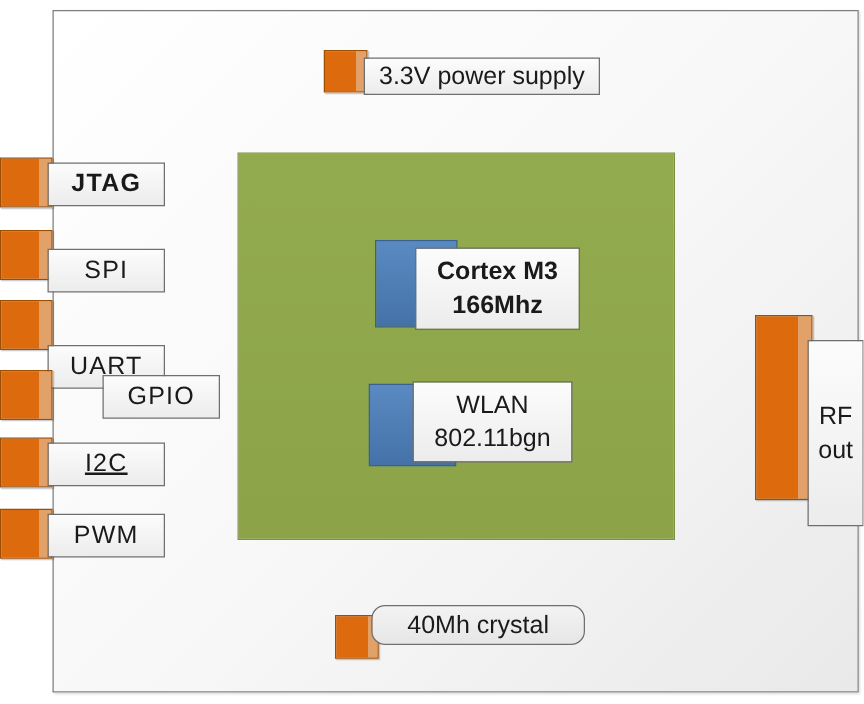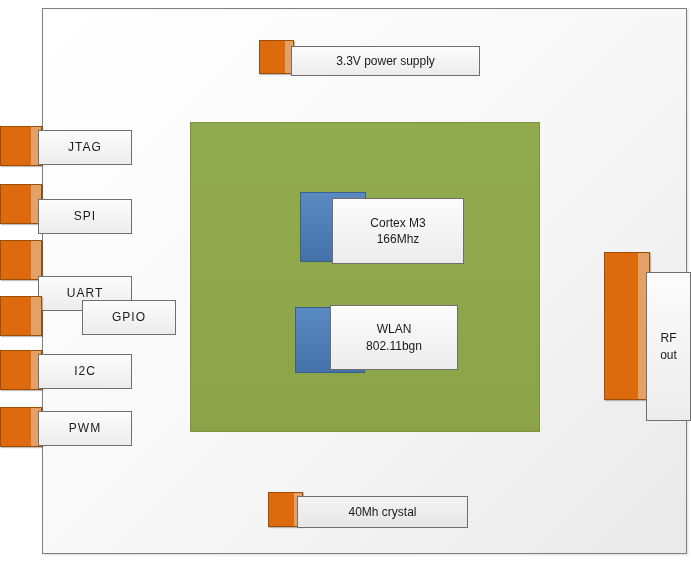--- a/index.html
+++ b/index.html
@@ -24,21 +24,21 @@
     border:1px solid #9c4e05;
     background:linear-gradient(90deg,#DD6B0D 0%,#DD6B0D 76%,#E2A169 76%,#E2A169 100%);
     box-shadow:1px 1px 1px rgba(0,0,0,0.25);
   }
   
   .label-box{
     position:absolute;
     border:1px solid #6f6f6f;
     background:linear-gradient(180deg,#fcfcfc 0%,#ececec 100%);
     display:flex;align-items:center;justify-content:center;
-    font-size:12px;line-height:1.35;text-align:center;
+    font-size:20px;line-height:1.35;text-align:center;
     white-space:nowrap;
   }
   .label-box.multiline{flex-direction:column;white-space:normal;}
   
   .core{
     position:absolute;left:190px;top:122px;width:348px;height:308px;
     background:linear-gradient(180deg,#93AB4F 0%,#8CA347 100%);
     border:1px solid #7d923f;
   }
   
@@ -46,38 +46,38 @@
     position:absolute;
     background:linear-gradient(180deg,#5A8AC2 0%,#4472A8 100%);
     border:1px solid #38618f;
   }
   
   .power-block{left:259px;top:40px;width:33px;height:32px;}
   .power-label{left:291px;top:46px;width:187px;height:28px;}
 
   .port-orange{left:0px;width:40px;height:38px;}
   .port-box{left:38px;width:92px;height:33px;letter-spacing:1px;}
-  .row0 .port-orange{top:126px;} .row0 .port-box{top:130px;}
+  .row0 .port-orange{top:126px;} .row0 .port-box{top:130px;font-weight:bold;}
   .row1 .port-orange{top:184px;} .row1 .port-box{top:188px;margin-top:11px;}
   .row2 .port-orange{top:240px;} .row2 .port-box{top:244px;margin-top:32px;}
   .row3 .port-orange{top:296px;} .row3 .port-box{top:300px;margin-left:44px;}
-  .row4 .port-orange{top:350px;} .row4 .port-box{top:354px;}
+  .row4 .port-orange{top:350px;} .row4 .port-box{top:354px;text-decoration:underline;}
   .row5 .port-orange{top:407px;} .row5 .port-box{top:411px;}
 
   .cpu-blue{left:300px;top:192px;width:64px;height:68px;}
-  .cpu-box{left:332px;top:198px;width:130px;height:64px;}
+  .cpu-box{left:332px;top:198px;width:130px;height:64px;font-weight:bold;}
   .wlan-blue{left:295px;top:307px;width:68px;height:64px;}
   .wlan-box{left:330px;top:305px;width:126px;height:63px;justify-content:center;}
 
   .rf-orange{left:604px;top:252px;width:44px;height:146px;}
   .rf-box{left:646px;top:248px;width:43px;height:147px;margin-top:24px;}
 
   .crystal-block{left:268px;top:492px;width:33px;height:33px;}
-  .crystal-box{left:297px;top:496px;width:169px;height:30px;
-    background:linear-gradient(180deg,#f3f3f3 0%,#e6e6e6 100%);}
+  .crystal-box{left:297px;top:484px;width:169px;height:30px;
+    background:linear-gradient(180deg,#f3f3f3 0%,#e6e6e6 100%);border-radius:11px;}
 </style>
 </head>
 <body>
 
 <div class="canvas">
 
   <div class="board"></div>
 
   <div class="orange power-block"></div>
   <div class="label-box power-label">3.3V power supply</div>

